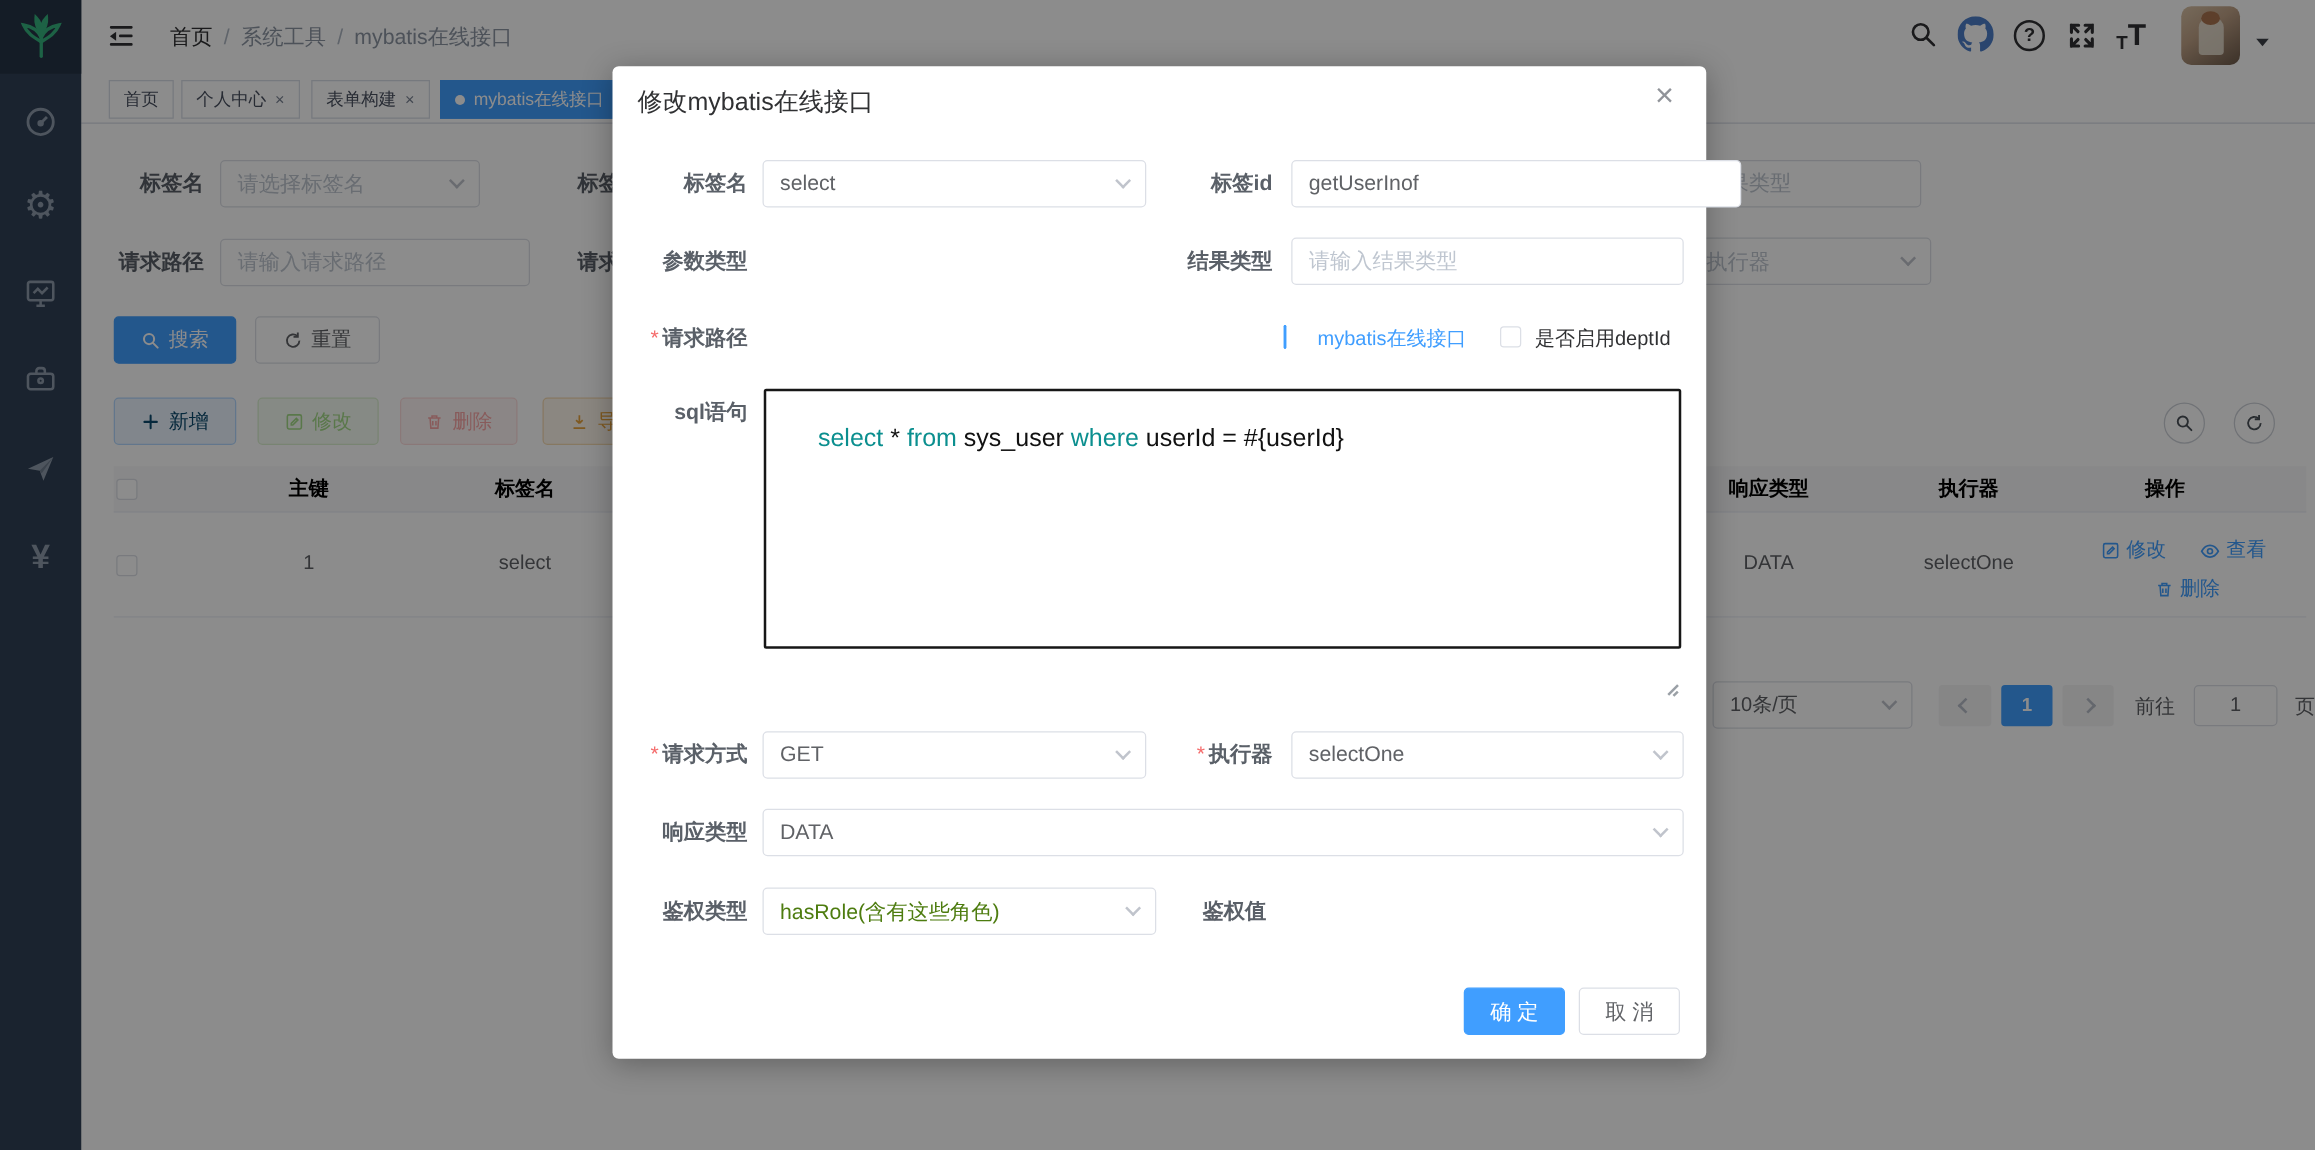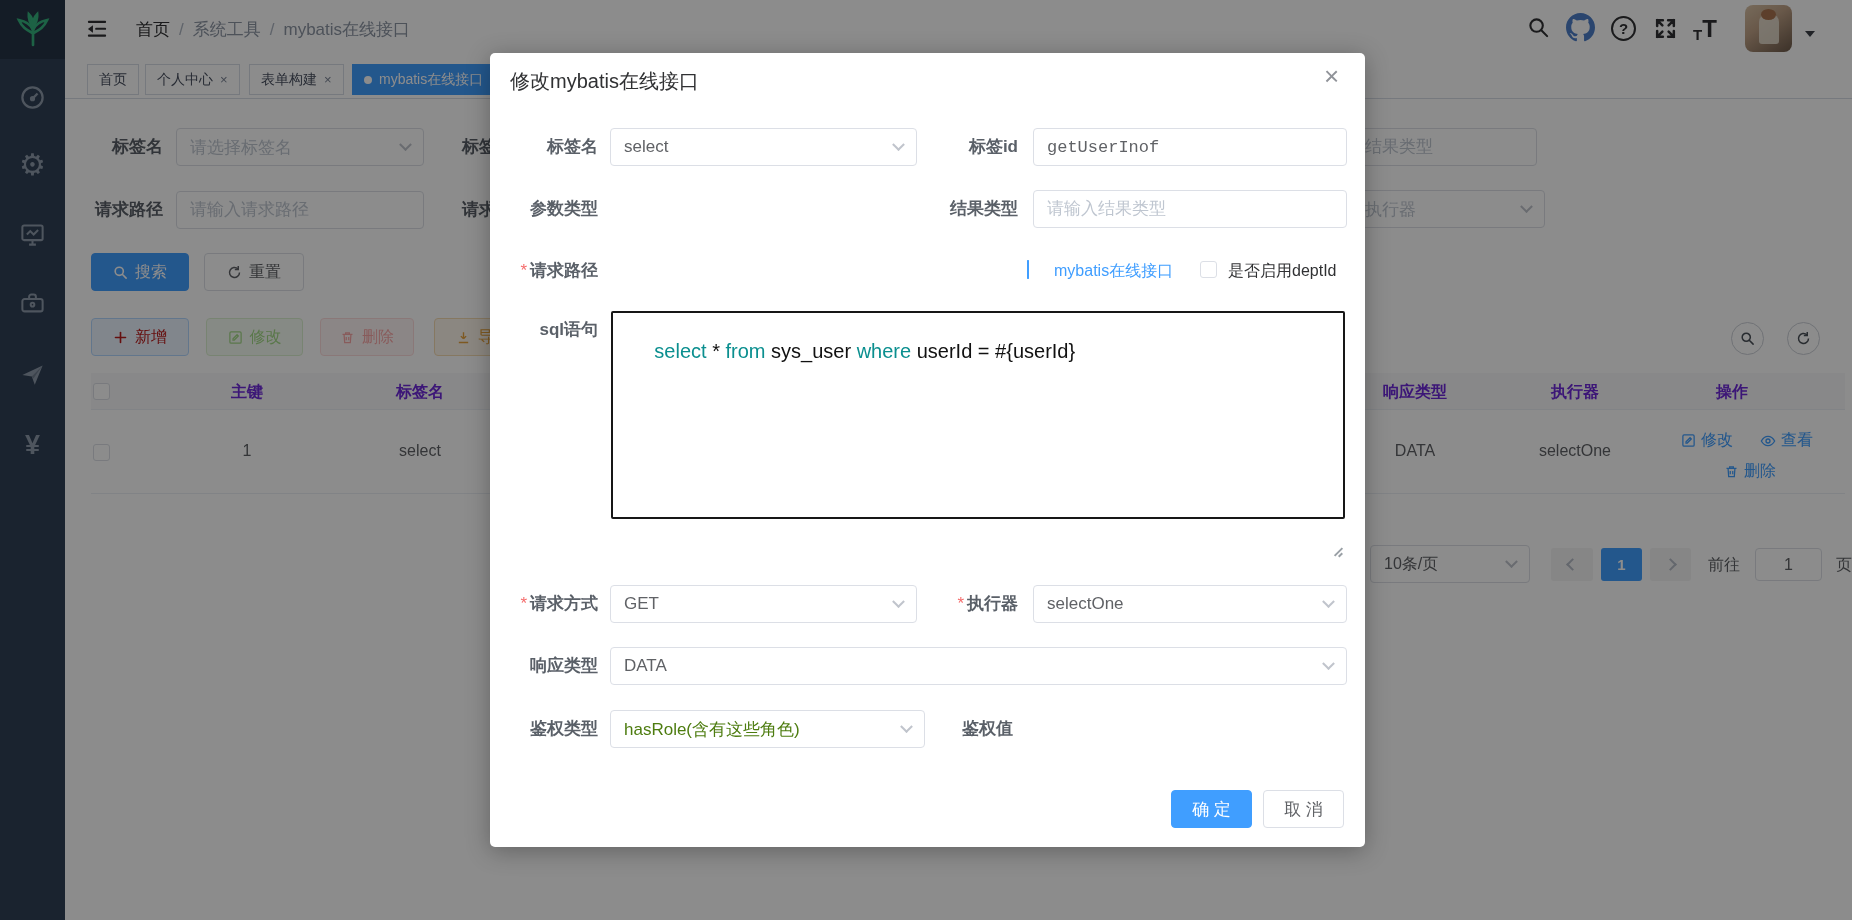--- a/index.html
+++ b/index.html
@@ -34,29 +34,29 @@
 .sel{display:flex;align-items:center;justify-content:space-between}
 .ch{width:9px;height:9px;border-right:2px solid #c0c4cc;border-bottom:2px solid #c0c4cc;flex:none}
 .ch.down{transform:rotate(45deg) translate(-2px,-2px)}
 .ch.left{transform:rotate(135deg)}
 .ch.right{transform:rotate(-45deg)}
 .star{color:#f56c6c;margin-right:3px;font-weight:400}
 
 
 .btn{display:inline-flex;align-items:center;justify-content:center;gap:7px;border-radius:4px;font-size:16px;height:38px;border:1px solid #dcdfe6;background:#fff;color:#606266;white-space:nowrap}
 .btn.primary{background:#409EFF;border-color:#409EFF;color:#fff}
-.btn.p-blue{background:#ecf5ff;border-color:#b3d8ff;color:#b91c1c}
+.btn.p-blue{background:#ecf5ff;border-color:#b3d8ff;color:#0c4a6e}
 .btn.p-green{background:#f0f9eb;border-color:#c2e7b0;color:#67C23A;opacity:.6}
 .btn.p-red{background:#fef0f0;border-color:#fbc4c4;color:#F56C6C;opacity:.6}
 .btn.p-orange{background:#fdf6ec;border-color:#f5dab1;color:#E6A23C}
 .circle-btn{width:33px;height:33px;border-radius:50%;border:1px solid #ccd0d7;display:flex;align-items:center;justify-content:center;color:#4a5058;background:#fff}
 
 
 .thbg{background:#f8f8f9}
-.th{font-weight:700;color:#6d28d9;font-size:16px;text-align:center;line-height:37px}
+.th{font-weight:700;color:#000000;font-size:16px;text-align:center;line-height:37px}
 .td{color:#606266;font-size:16px;text-align:center}
 .cb{width:17px;height:17px;border:1px solid #dcdfe6;border-radius:3px;background:#fff}
 .cb.on{background:#409EFF;border-color:#409EFF;position:relative}
 .cb.on::after{content:"";position:absolute;left:5px;top:1px;width:4px;height:9px;border-right:2px solid #fff;border-bottom:2px solid #fff;transform:rotate(45deg)}
 .link{color:#409EFF;font-size:16px;display:inline-flex;align-items:center;gap:5px;white-space:nowrap}
 
 
 .pgbox{height:33px;border-radius:3px;background:#f4f4f5;display:flex;align-items:center;justify-content:center}
 .pg-active{background:#409EFF;color:#fff;font-size:15px;font-weight:700;border-radius:3px;display:flex;align-items:center;justify-content:center}
 .pgtxt{color:#606266;font-size:16px}
@@ -187,21 +187,21 @@
   <div class="abs tab" style="left:249px">
       <span>表单构建</span>
       <span class="x">×</span>
     </div>
   <div class="abs tab active" style="left:352px;width:170px">
       <span class="dot"></span>
       <span>mybatis在线接口</span>
     </div>
 
   <span class="abs lbl" style="left:85px;top:128px;width:78px">标签名</span>
-  <div class="abs sel" style="left:176px;top:128px;width:248px">
+  <div class="abs sel" style="left:176px;top:128px;width:208px">
     <span class="ph">请选择标签名</span>
       <span class="ch down"></span>
   </div>
   <span class="abs lbl" style="left:462px;top:128px">标签id</span>
   <span class="abs lbl" style="left:85px;top:191px;width:78px">请求路径</span>
   <input class="abs inp" style="left: 176px; top: 191px; width: 248px;" readonly="" placeholder="请输入请求路径">
   <span class="abs lbl" style="left:462px;top:191px">请求方式</span>
   <input class="abs inp" style="left: 1300px; top: 128px; width: 237px;" readonly="" placeholder="请输入结果类型">
   <div class="abs sel" style="left:1300px;top:190px;width:245px">
     <span class="ph">请选择执行器</span>
@@ -338,21 +338,21 @@
     <span class="abs m-title" style="left:20px;top:15px">修改mybatis在线接口</span>
     <span class="abs m-close" style="left:834px;top:12px">×</span>
 
     
     <span class="abs lbl" style="left:0;top:75px;width:108px">标签名</span>
     <div class="abs sel" style="left:120px;top:75px;width:307px">
       <span style="color:#606266">select</span>
         <span class="ch down"></span>
     </div>
     <span class="abs lbl" style="left:420px;top:75px;width:108px">标签id</span>
-    <input class="abs inp" style="left: 543px; top: 75px; width: 314px; font-family: Liberation Mono, monospace;" readonly="" value="getUserInof">
+    <input class="abs inp" style="left: 543px; top: 75px; width: 360px;" readonly="" value="getUserInof">
 
     
     <span class="abs lbl" style="left:0;top:137px;width:108px">参数类型</span>
     <span class="abs lbl" style="left:420px;top:137px;width:108px">结果类型</span>
     <input class="abs inp" style="left: 543px; top: 137px; width: 314px;" readonly="" placeholder="请输入结果类型">
 
     
     <span class="abs lbl" style="left:0;top:199px;width:108px"><span class="star">*</span><span>请求路径</span></span>
     <span class="abs cb on" style="left:537px;top:208px"></span>
     <span class="abs chk-blue" style="left:564px;top:208px">mybatis在线接口</span>

